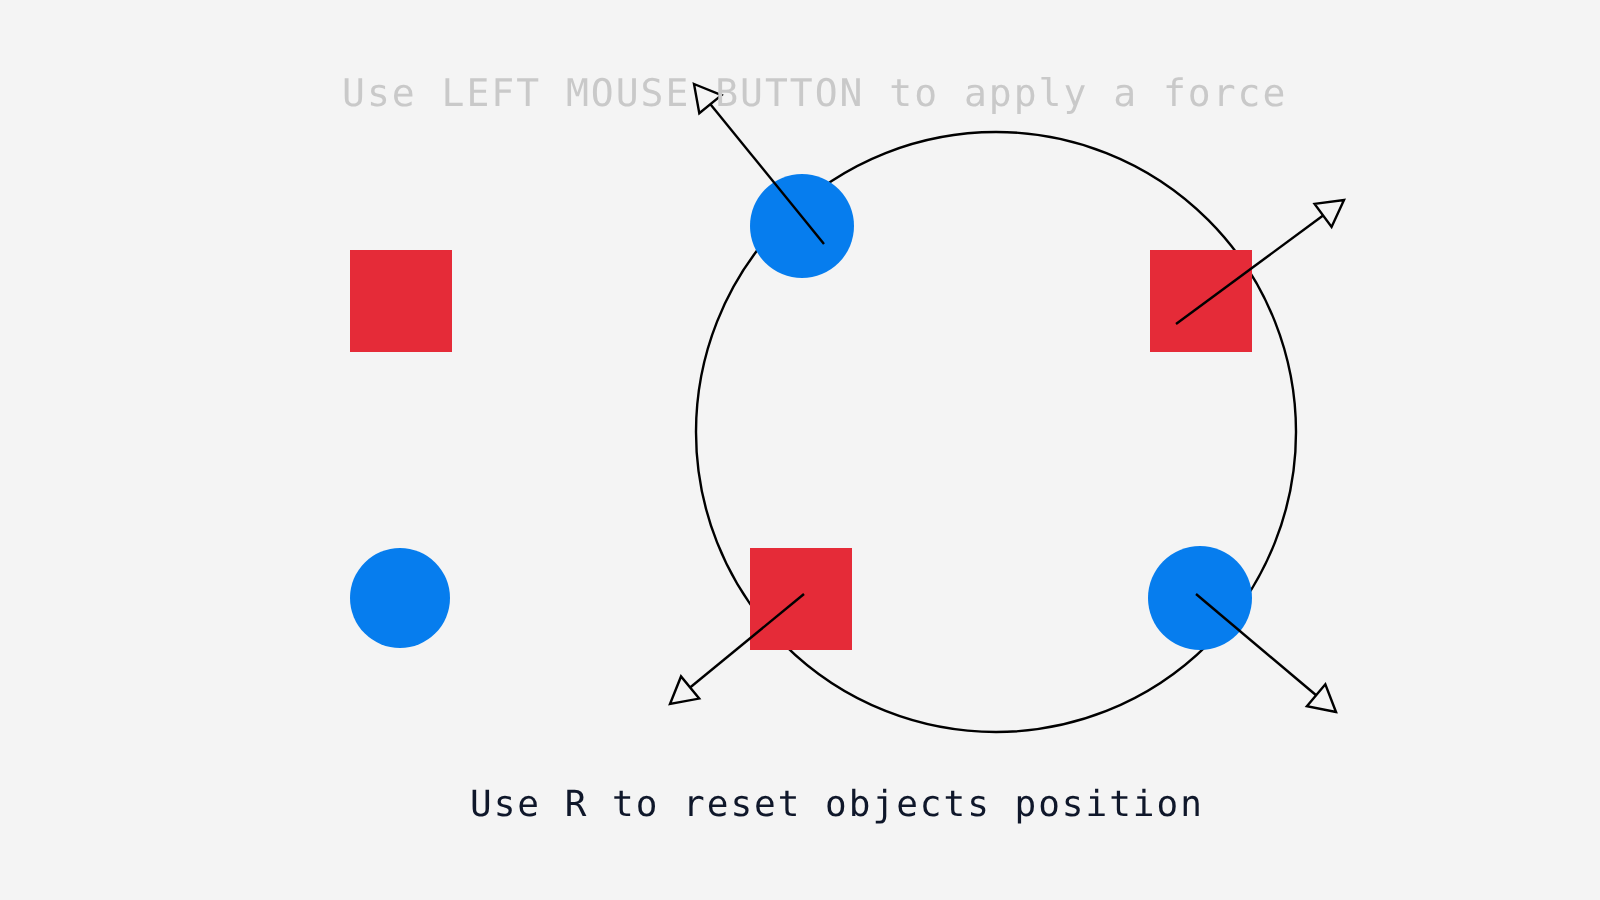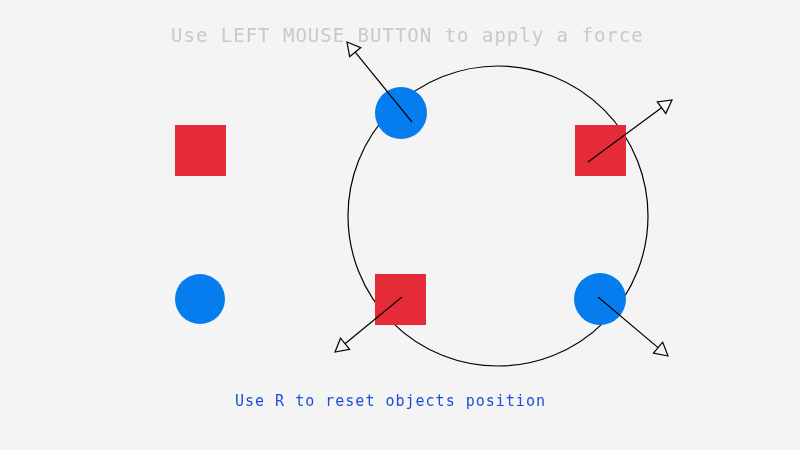--- a/index.html
+++ b/index.html
@@ -28,29 +28,29 @@
   }
   .hint-text {
     position: absolute;
     white-space: pre;
     font-family: "DejaVu Sans Mono", monospace;
     letter-spacing: 1px;
     user-select: none;
   }
   #hint-top {
     left: 171px;
-    top: 24px;
+    top: 36px;
     font-size: 19px;
     color: #c9c9c9;
   }
   #hint-bottom {
     left: 235px;
     top: 392px;
-    font-size: 15px;
-    color: #1d4ed8;
+    font-size: 18px;
+    color: #0f172a;
     text-align: center;
   }
 </style>
 </head>
 <body>
 
 <div id="stage">
 
   <svg id="scene-svg" viewBox="0 0 800 450" xmlns="http://www.w3.org/2000/svg">
     <g id="boundary-layer">

